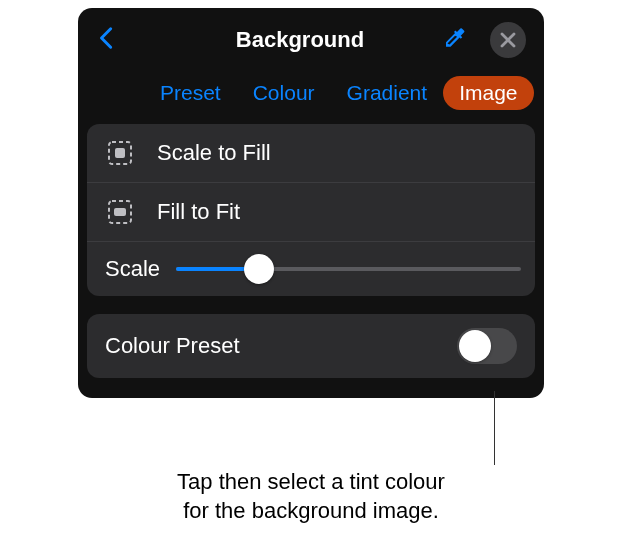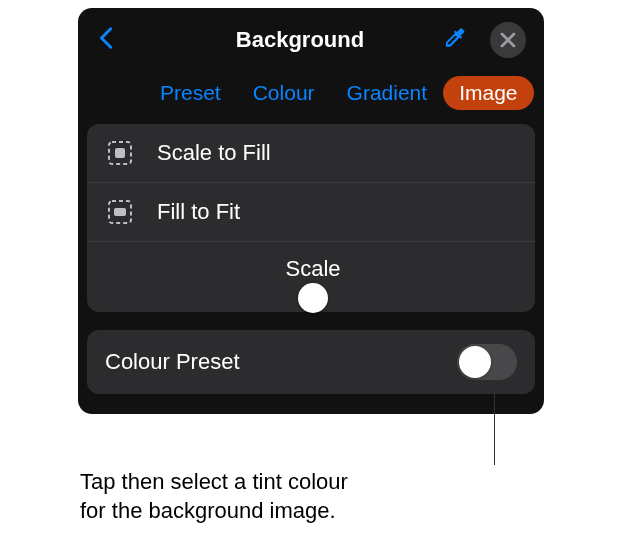--- a/index.html
+++ b/index.html
@@ -192,21 +192,21 @@
       top: 391px;
       width: 1px;
       height: 74px;
       background: #333;
     }
     .callout {
       position: absolute;
       left: 0;
       right: 0;
       top: 468px;
-      text-align: left;
+      text-align: center;
       color: #000;
       font-size: 22px;
       line-height: 1.3;
       padding: 0 80px;
     }
   </style>
 </head>
 <body>
 
 <div class="panel">
@@ -252,21 +252,21 @@
     </div>
     <div class="row">
       <span class="mode-icon">
         <svg viewBox="0 0 30 30" fill="none" stroke="#bfbfc3" stroke-width="2">
           <rect x="4" y="4" width="22" height="22" rx="3" stroke-dasharray="4 3"></rect>
           <rect x="9" y="11" width="12" height="8" rx="2" fill="#bfbfc3" stroke="none"></rect>
         </svg>
       </span>
       <span class="row-label">Fill to Fit</span>
     </div>
-    <div class="scale-row" style="border-top:1px solid rgba(120,120,128,0.22);flex-direction:column;">
+    <div class="scale-row" style="border-top:1px solid rgba(120,120,128,0.22);">
       <span class="scale-label">Scale</span>
       <div class="slider-track">
         <div class="slider-fill"></div>
         <div class="slider-thumb"></div>
       </div>
     </div>
   </div>
 
   <div class="section overlay-section">
     <div class="row">

